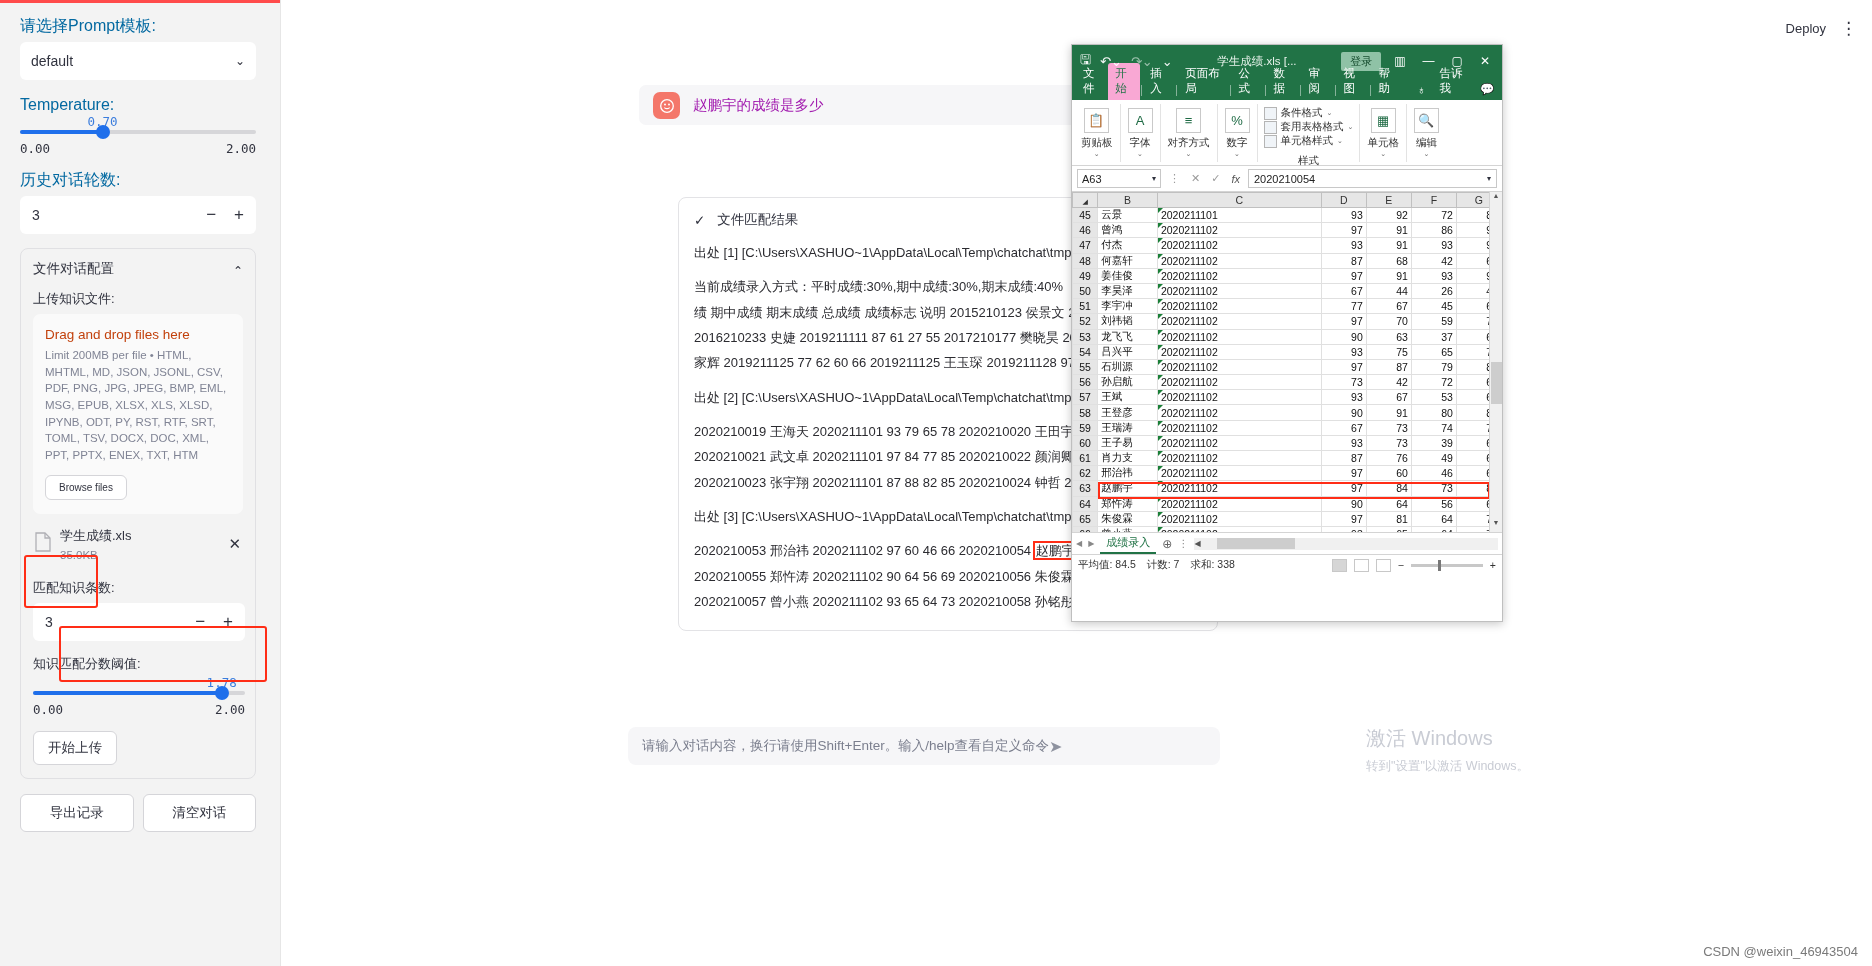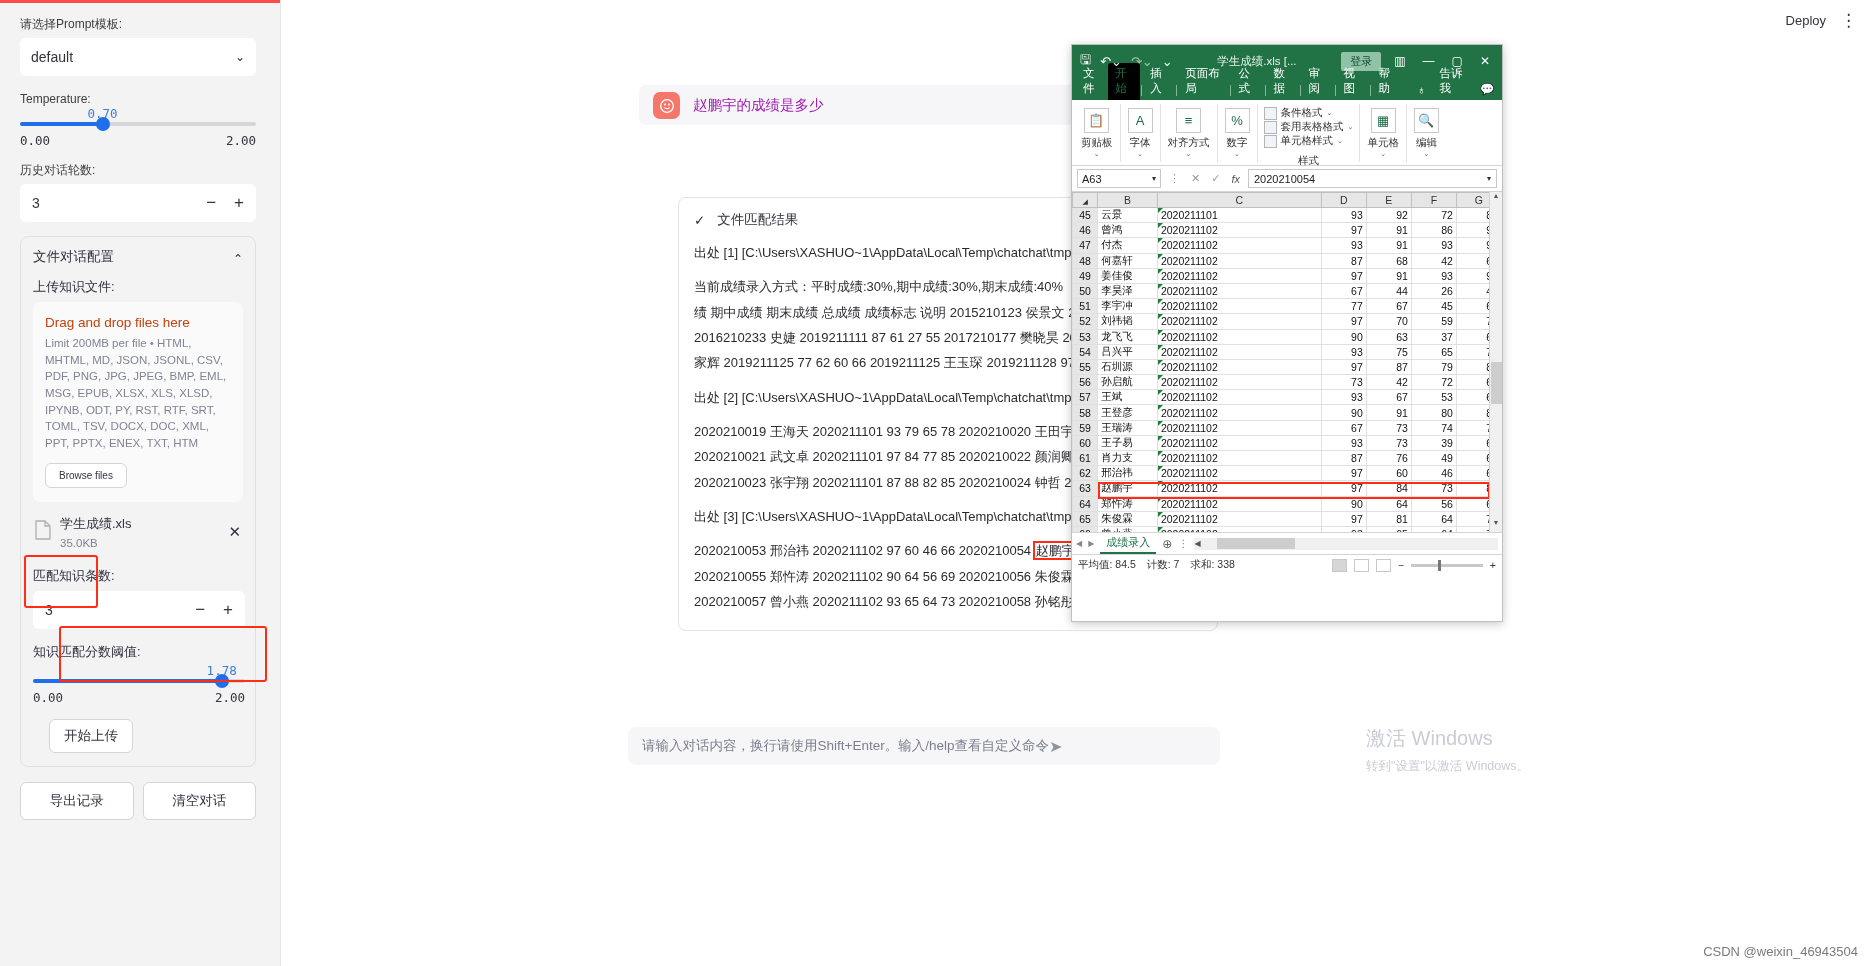--- a/index.html
+++ b/index.html
@@ -8,21 +8,21 @@
     font-family: "Liberation Sans", "DejaVu Sans", sans-serif;
     background: #ffffff; overflow: hidden; position: relative;
   }
   
   #sidebar {
     position: absolute; left: 0; top: 0; width: 281px; height: 966px;
     background: #f3f3f3; border-right: 1px solid #e6e6e6;
     padding: 10px 24px 0 20px; overflow: hidden;
   }
   #topline { position: absolute; left: 0; top: 0; width: 281px; height: 3px; background: #ff4b4b; }
-  .sb-label { font-size: 12px; color: #404040; margin: 6px 0 5px; }
+  .sb-label { font-size: 16px; color: #0369a1; margin: 6px 0 5px; }
   .sb-select {
     background: #fff; border-radius: 6px; height: 38px; width: 236px;
     display: flex; align-items: center; justify-content: space-between;
     padding: 0 11px; font-size: 14px; color: #31333f;
   }
   .chev { font-size: 12px; color: #31333f; }
   .slider-wrap { width: 236px; margin-top: 4px; position: relative; }
   .slider-val { font-size: 12.5px; color: #3b7ddd; font-family: "DejaVu Sans Mono", monospace; position: absolute; top: -16px; transform: translateX(-50%); }
   .track { height: 4px; background: #d6d6d9; border-radius: 3px; position: relative; margin-top: 4px; }
   .track .fill { position: absolute; left: 0; top: 0; height: 4px; background: #1f6feb; border-radius: 3px; }
@@ -47,27 +47,27 @@
     margin-top: 11px; display: inline-block; border: 1px solid #d5d5d9;
     border-radius: 6px; padding: 6px 13px; font-size: 10px; color: #31333f; background: #fff;
   }
   .filechip { display: flex; align-items: center; gap: 9px; margin-top: 12px; padding: 0 2px; }
   .filechip .meta { flex: 1; }
   .fc-name { font-size: 13px; color: #31333f; }
   .fc-size { font-size: 11.5px; color: #808495; }
   .xbtn { font-size: 15px; color: #31333f; }
   .redbox { position: absolute; border: 2.5px solid #ff2d16; border-radius: 3px; pointer-events: none; }
   .startbtn { margin-top: 14px; display: inline-block; border: 1px solid #d5d5d9; border-radius: 6px;
-    padding: 7px 14px; font-size: 13.5px; color: #31333f; background: #fff; margin-left: 16px; }
+    padding: 7px 14px; font-size: 13.5px; color: #31333f; background: #fff; }
   .botbtns { display: flex; gap: 9px; margin-top: 15px; }
   .botbtn { flex: 1; border: 1px solid #d5d5d9; border-radius: 6px; background: #fff;
     text-align: center; padding: 9px 0; font-size: 13.5px; color: #31333f; }
 
   
-  #deploybar { position: absolute; right: 0; top: 0; height: 40px; display: flex; align-items: center; gap: 14px; padding-right: 14px; }
+  #deploybar { position: absolute; right: 0; top: 8px; height: 40px; display: flex; align-items: center; gap: 14px; padding-right: 14px; }
   #deploy { font-size: 13px; color: #31333f; }
   #kebab { font-size: 17px; color: #31333f; letter-spacing: 1px; }
 
   
   #chat { position: absolute; left: 281px; top: 0; width: 1591px; height: 966px; }
   .msg { position: absolute; display: flex; gap: 13px; align-items: flex-start; }
   .avatar { width: 27px; height: 27px; border-radius: 7px; flex: none; display: flex; align-items: center; justify-content: center; }
   .av-user { background: #f4776a; }
   .av-bot { background: #1f7ceb; }
   .bubble-user { position: absolute; left: 358px; top: 85px; width: 540px; height: 40px; background: #f6f6f8; border-radius: 7px; }
@@ -88,21 +88,21 @@
   
   #excel { position: absolute; left: 1071px; top: 44px; width: 432px; height: 578px;
     background: #fff; border: 1px solid #bfbfbf; box-shadow: 0 2px 9px rgba(0,0,0,.22); font-size: 11px; }
   #xtitle { height: 32px; background: #217346; display: flex; align-items: center; gap: 9px; padding: 0 8px; color: #fff; }
   #xtitle .ic { font-size: 13px; opacity: .95; }
   #xfile { flex: 1; text-align: center; font-size: 11.5px; color: #e8f3ec; }
   #signin { background: #8fc2a6; color: #164d2f; font-size: 11px; border-radius: 2px; padding: 2px 9px; }
   .wctl { font-size: 12px; padding: 0 4px; color: #fff; }
   #xtabs { height: 23px; background: #217346; display: flex; align-items: flex-end; gap: 0; padding-left: 4px; color: #fff; font-size: 11.5px; }
   .xtab { padding: 3px 7px 4px; }
-  .xtab.active { background: #000000; color: #217346; border-radius: 3px 3px 0 0; }
+  .xtab.active { background: #f9a8d4; color: #217346; border-radius: 3px 3px 0 0; }
   .xsep { width: 1px; height: 11px; background: rgba(255,255,255,.45); margin: 0 1px 4px; }
   #xribbon { height: 66px; background: #fff; border-bottom: 1px solid #d4d4d4; display: flex; align-items: flex-start; padding: 4px 2px 0; }
   .rgroup { display: flex; flex-direction: column; align-items: center; padding: 0 7px; border-right: 1px solid #e3e3e3; height: 58px; justify-content: center; }
   .rgbox { width: 25px; height: 25px; border: 1px solid #c9c9c9; display: flex; align-items: center; justify-content: center; font-size: 13px; color: #1f6b45; }
   .rglabel { font-size: 10.5px; color: #333; margin-top: 3px; }
   .rgcaret { font-size: 7px; color: #666; }
   .rstyles { display: flex; flex-direction: column; gap: 3px; padding: 2px 6px 0; border-right: 1px solid #e3e3e3; height: 58px; }
   .rstyle { display: flex; align-items: center; gap: 4px; font-size: 10.5px; color: #333; }
   .sqi { width: 13px; height: 13px; border: 1px solid #b5b5b5; background: #f0f4f8; }
   #xformula { height: 26px; display: flex; align-items: center; gap: 5px; padding: 0 5px; border-bottom: 1px solid #d4d4d4; background: #fff; }

